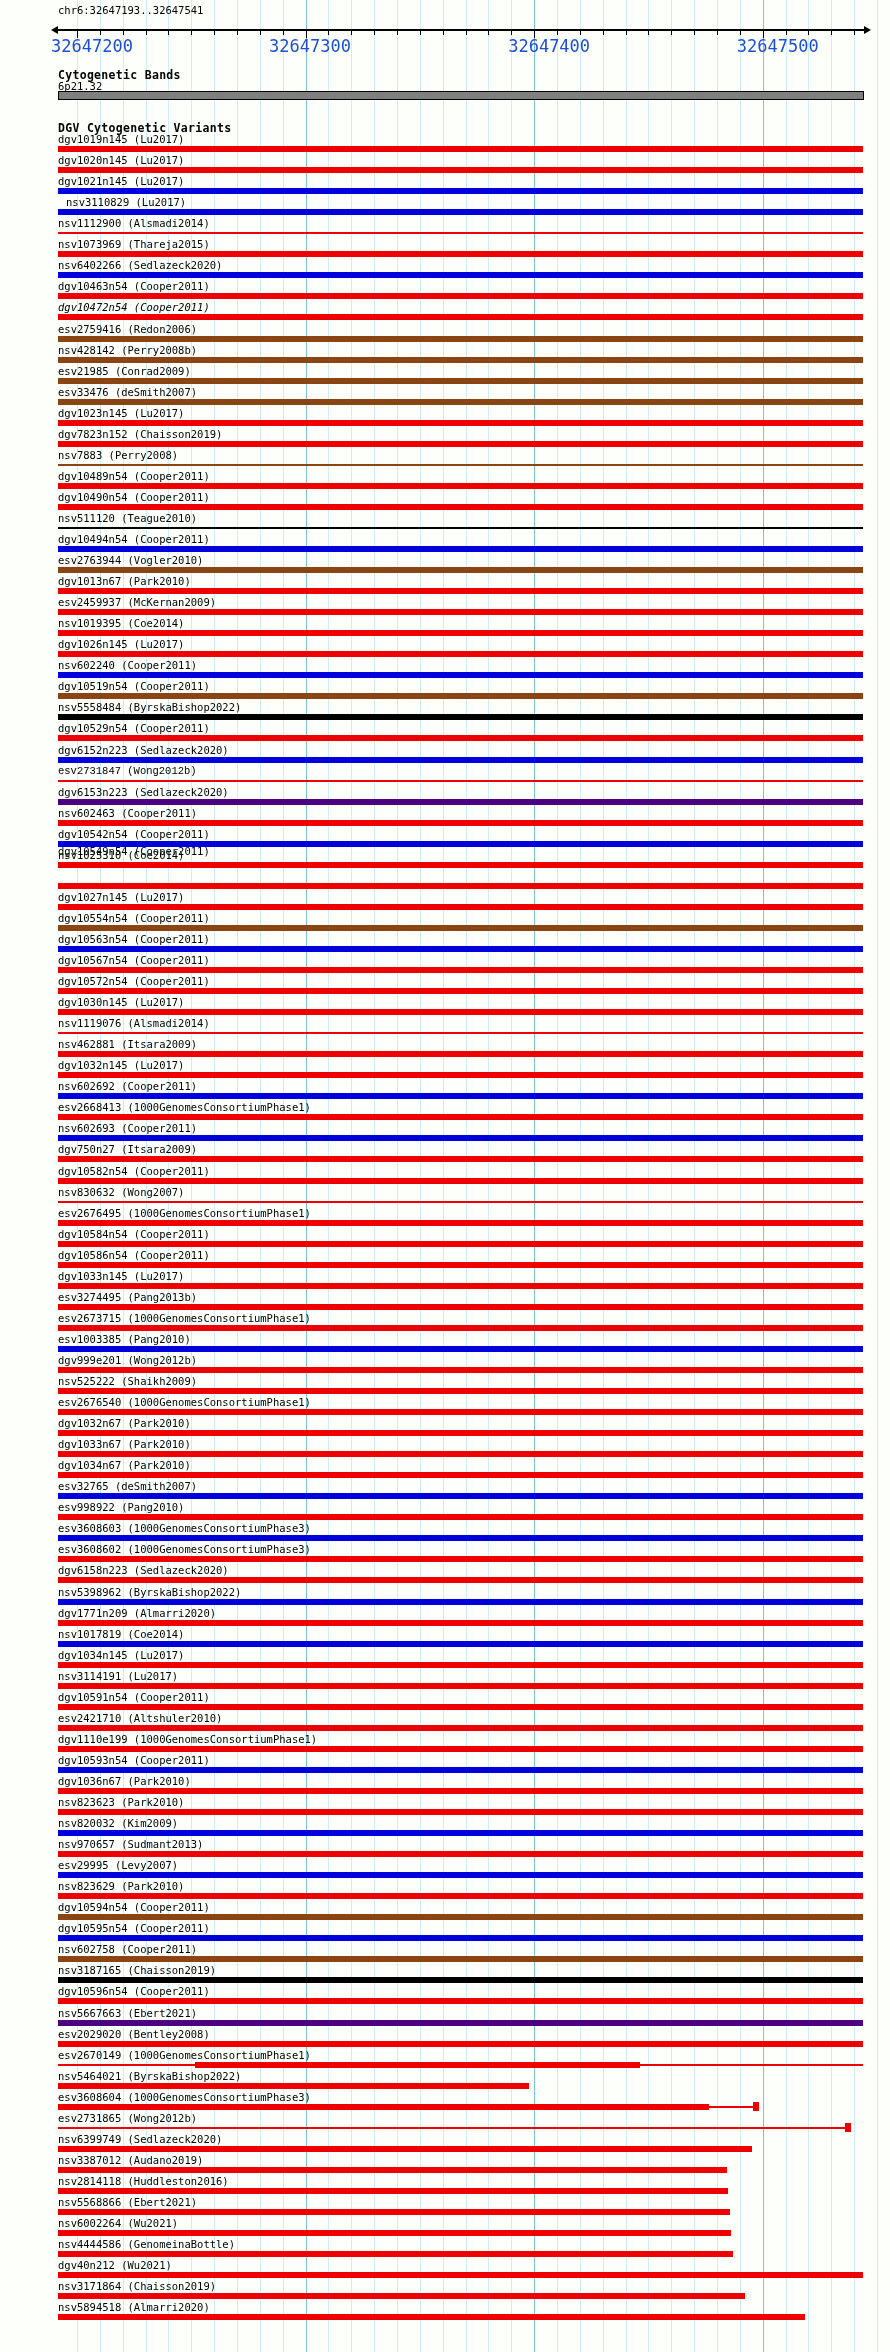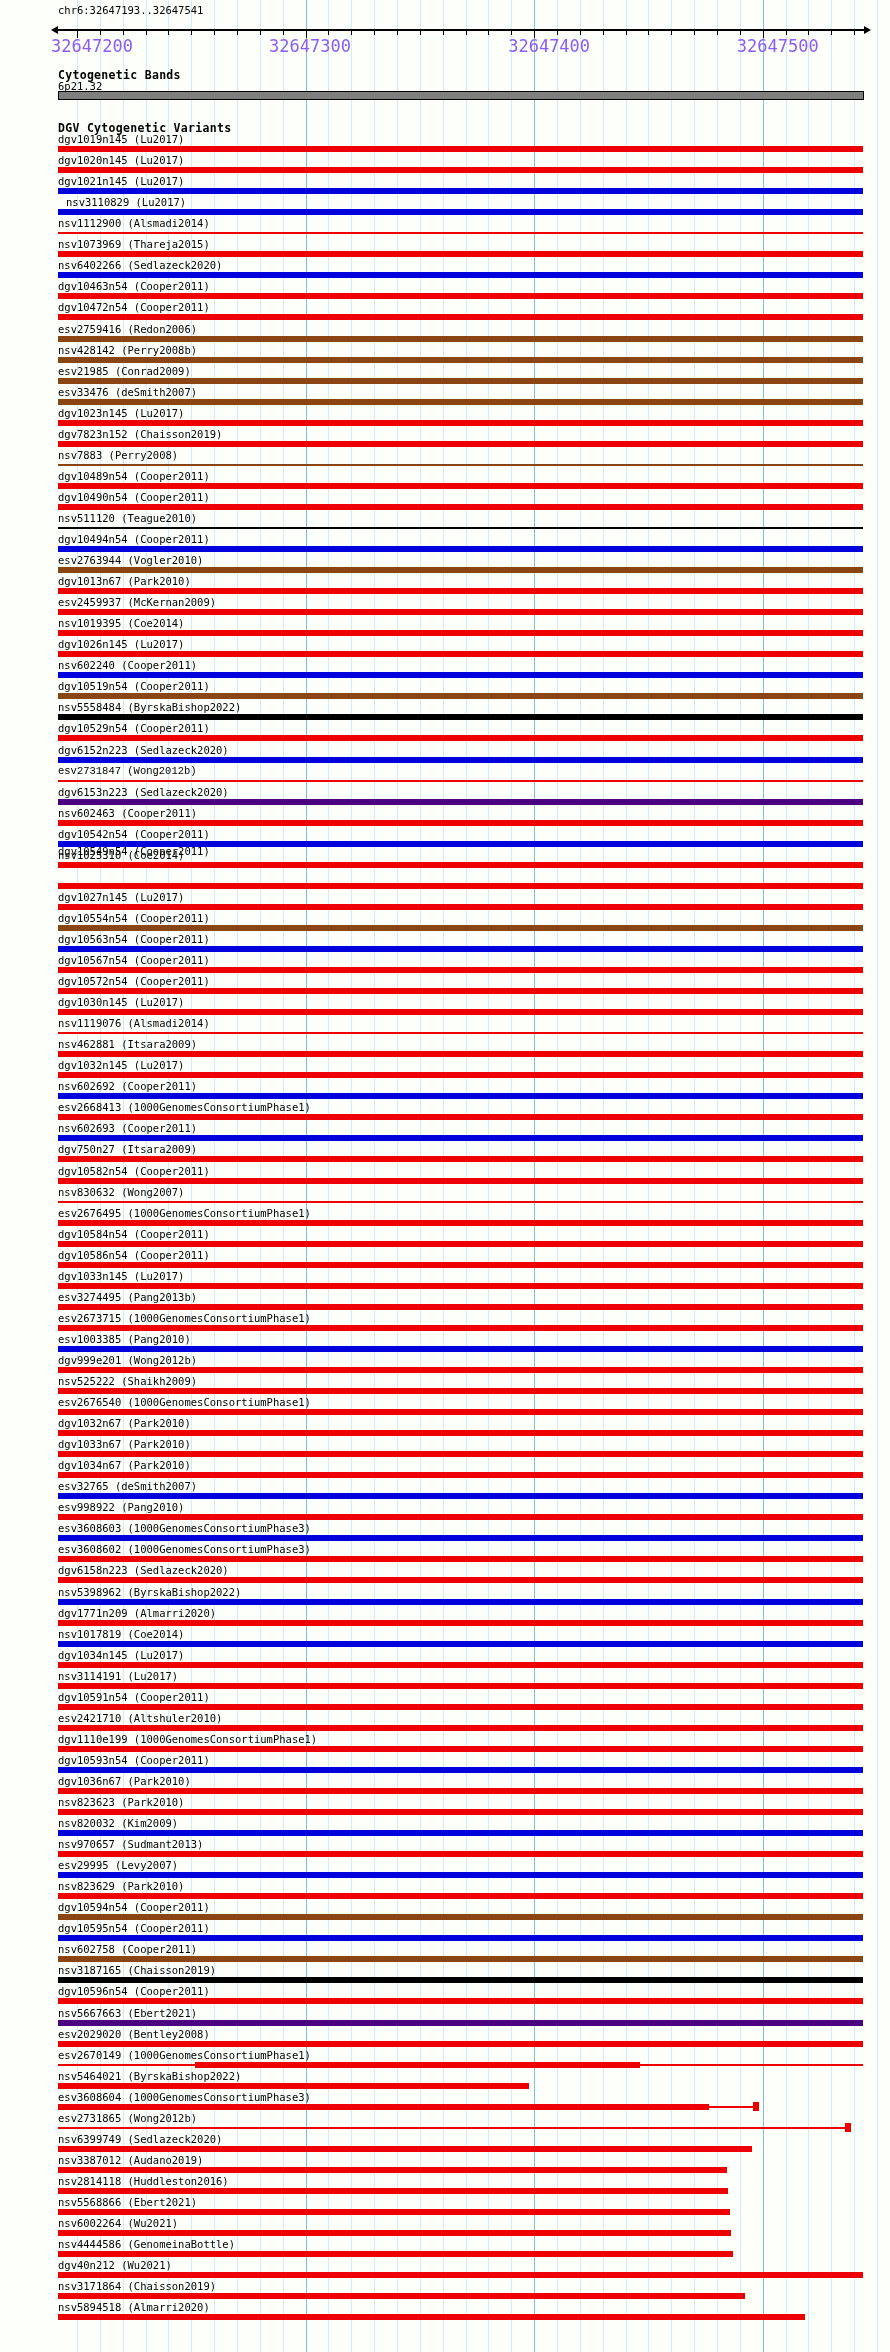--- a/index.html
+++ b/index.html
@@ -10,21 +10,21 @@
   .gridline.major{background:#7CC4D8;}
   .hdr{position:absolute;color:#000;white-space:pre;}
   .title{font-size:10.5px;}
   .section{font-size:11.5px;font-weight:bold;letter-spacing:.3px;}
   .sub{font-size:10.5px;}
   #ruler-line{position:absolute;height:2px;background:#000;}
   .arrow{position:absolute;width:0;height:0;border-top:4px solid transparent;border-bottom:4px solid transparent;}
   .arrow.left{border-right:7px solid #000;}
   .arrow.right{border-left:7px solid #000;}
   .tick{position:absolute;width:1px;background:#000;}
-  .tick-label{position:absolute;font-size:17px;color:#8b5cf6;letter-spacing:0px;}
+  .tick-label{position:absolute;font-size:17px;color:#1d4ed8;letter-spacing:0px;}
   #band{position:absolute;border:1px solid #000;}
   .vlabel{position:absolute;font-size:10.5px;color:#000;white-space:pre;line-height:11px;}
   .vseg{position:absolute;}
 </style>
 </head>
 <body>
 
 <div id="page" style="background: rgb(253, 255, 251);">
   <div id="grid-layer">
       <div class="gridline minor" style="left: 77px;"></div>
@@ -145,21 +145,21 @@
       </div>
       <div>
         <div class="vlabel" style="left: 58px; top: 260.3px;">nsv6402266 (Sedlazeck2020)</div>
         <div class="vseg" style="left: 58px; width: 805px; background: rgb(0, 0, 221); top: 272.3px; height: 6px;"></div>
       </div>
       <div>
         <div class="vlabel" style="left: 58px; top: 281.4px;">dgv10463n54 (Cooper2011)</div>
         <div class="vseg" style="left: 58px; width: 805px; background: rgb(238, 0, 0); top: 293.4px; height: 6px;"></div>
       </div>
       <div>
-        <div class="vlabel" style="left: 58px; top: 302.4px;">dgv10472n54 (Cooper2011)</div>
+        <div class="vlabel" style="left: 58px; top: 302.4px; font-style: italic;">dgv10472n54 (Cooper2011)</div>
         <div class="vseg" style="left: 58px; width: 805px; background: rgb(238, 0, 0); top: 314.4px; height: 6px;"></div>
       </div>
       <div>
         <div class="vlabel" style="left: 58px; top: 323.5px;">esv2759416 (Redon2006)</div>
         <div class="vseg" style="left: 58px; width: 805px; background: rgb(139, 69, 19); top: 335.5px; height: 6px;"></div>
       </div>
       <div>
         <div class="vlabel" style="left: 58px; top: 344.5px;">nsv428142 (Perry2008b)</div>
         <div class="vseg" style="left: 58px; width: 805px; background: rgb(139, 69, 19); top: 356.5px; height: 6px;"></div>
       </div>

